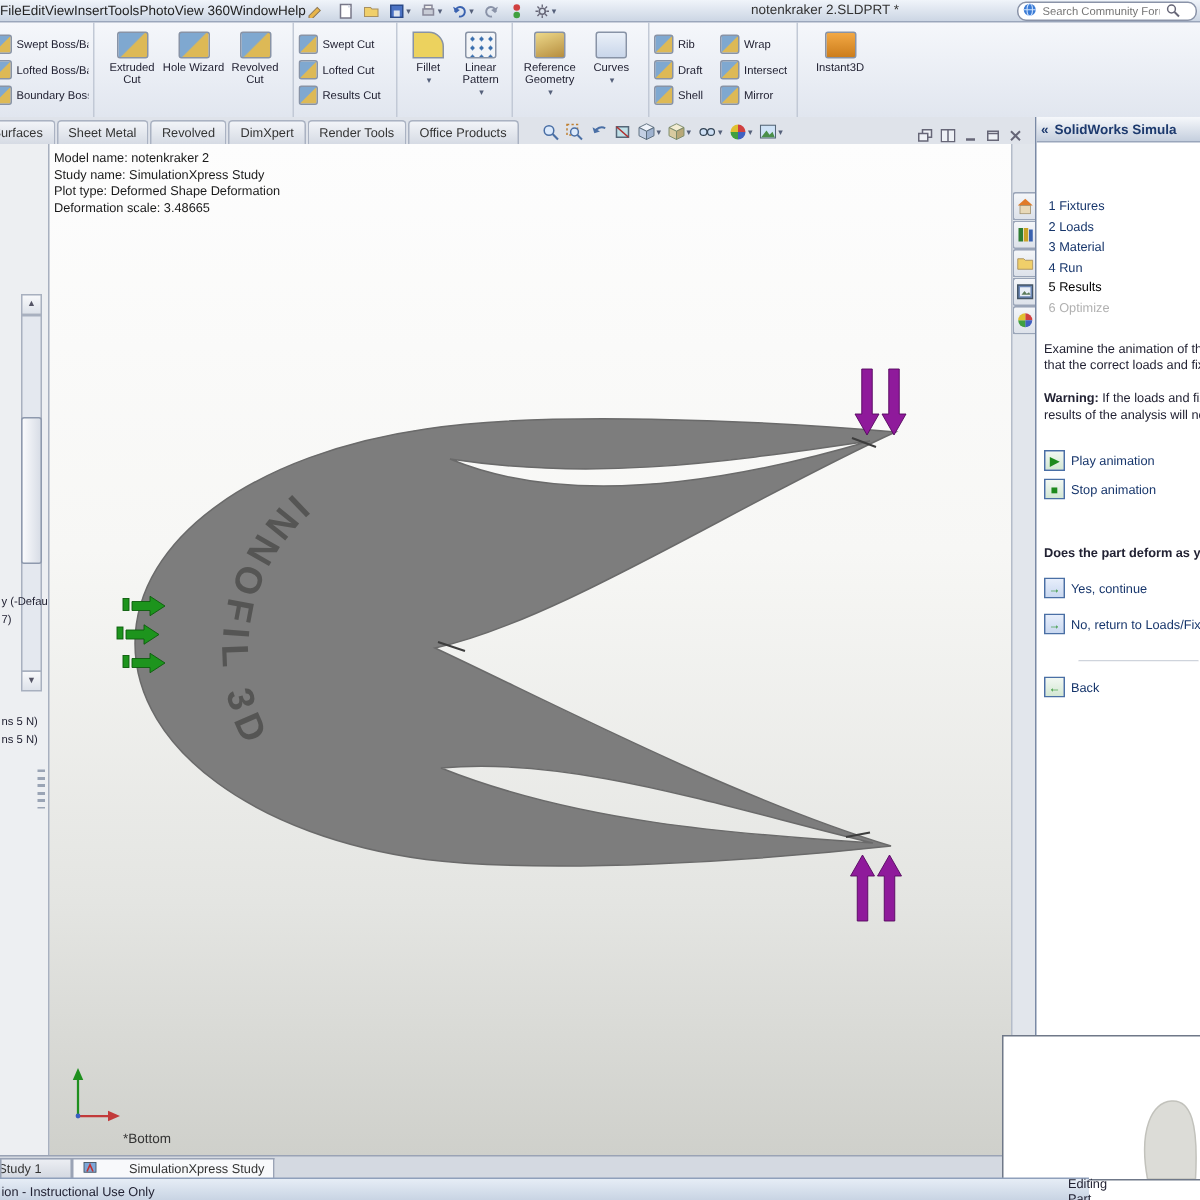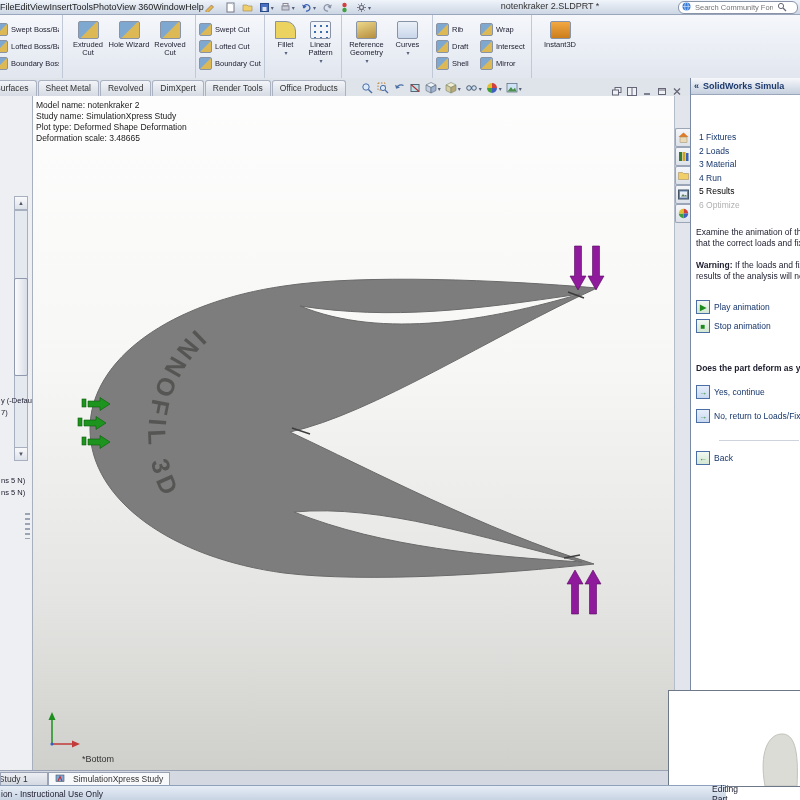--- a/index.html
+++ b/index.html
@@ -94,21 +94,21 @@
     justify-content:center;font-size:8px;color:#1d8a1d;font-weight:bold}
   .tp-div{position:absolute;left:28px;right:2px;height:0;border-top:1px solid #cfd4dc;border-bottom:1px solid #fff}
   
   .previewbox{left:668px;top:690px;width:131px;height:95px;background:#fff;
     border:1px solid #6f7888;z-index:6;overflow:hidden}
   
   .bottomtabs{left:0;top:770px;width:668px;height:15px;background:#d4d9e1;
     border-top:1px solid #9aa3b5;display:flex;align-items:flex-end;overflow:hidden;z-index:4}
   .btab{height:13px;line-height:13px;font-size:8.5px;color:#333;background:linear-gradient(#eceef3,#d2d7e0);
     border:1px solid #9aa3b5;border-bottom:none;padding:0 6px;white-space:nowrap}
-  .btab.active{background:#f8f9fb;display:flex;align-items:center;gap:8px}
+  .btab.active{background:#f8f9fb;display:flex;align-items:center;gap:21px}
   .btab.clip{width:46px;padding:0;overflow:hidden}
   .btab.clip span{display:inline-block;margin-left:-30px}
   .statusbar{left:0;top:785px;width:726px;height:15px;
     background:linear-gradient(#e6edf6,#c6d2e2);border-top:1px solid #8fa0bb;
     font-size:8.5px;color:#223;display:flex;align-items:center;z-index:7}
 </style>
 </head>
 <body>
 
 <div class="titlebar abs">
@@ -226,21 +226,21 @@
     <div class="sbtn">
         <span class="ic"></span>
         <span class="slbl">Swept Cut</span>
       </div>
     <div class="sbtn">
         <span class="ic"></span>
         <span class="slbl">Lofted Cut</span>
       </div>
     <div class="sbtn">
         <span class="ic"></span>
-        <span class="slbl">Boundary Cut</span>
+        <span class="slbl">Results Cut</span>
       </div>
   </div>
   <div class="rgroup row" style="width:70px">
     <div class="lbtn">
         <span class="icL ic-fillet"></span>
         <span class="llbl">Fillet</span>
         <span class="caret">▾</span>
       </div>
     <div class="lbtn">
         <span class="icL ic-pattern"></span>

